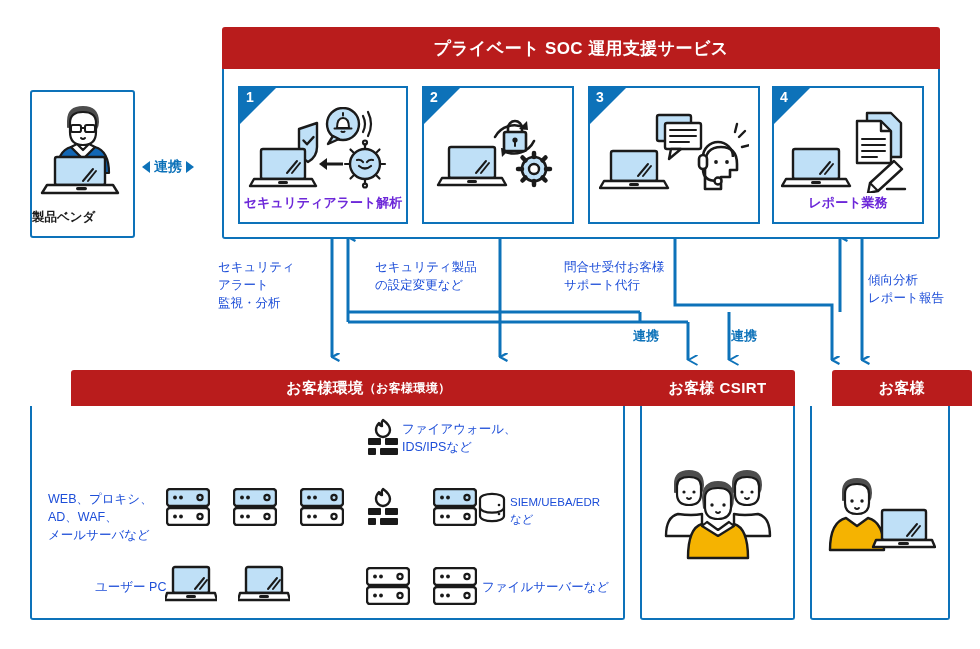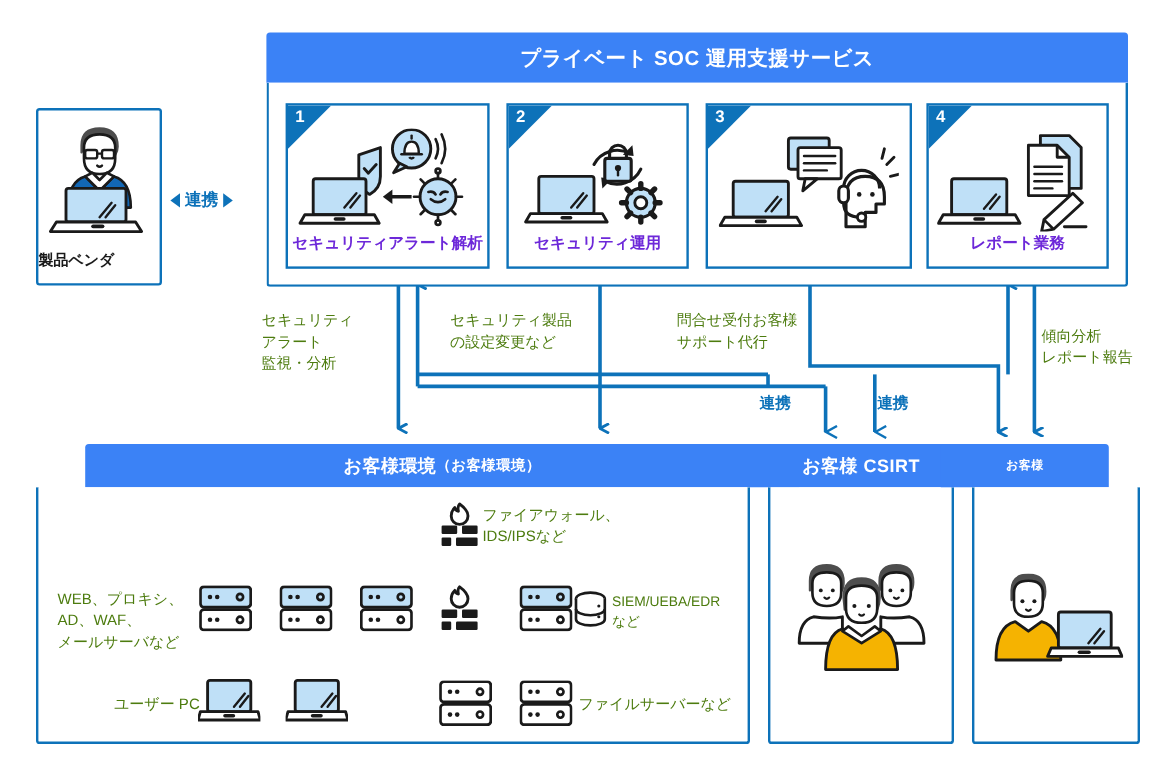--- a/index.html
+++ b/index.html
@@ -14,21 +14,21 @@
 
   
   .box {
     position: absolute;
     border: 2px solid #0d72b9;
     background: #fff;
     border-radius: 3px;
   }
   .hdr {
     position: absolute;
-    background: #3b82f6;
+    background: #b91c1c;
     color: #fff;
     font-weight: bold;
     display: flex;
     align-items: center;
     justify-content: center;
     letter-spacing: .4px;
     border-radius: 3px 3px 0 0;
   }
   .panel-title-sub { font-size: 12px; font-weight: bold; }
 
@@ -56,21 +56,21 @@
   .card .cap {
     position: absolute; left: 0; right: 0; bottom: 10px;
     text-align: center;
     font-size: 13px; font-weight: bold; color: #6d28d9;
   }
 
   
   .lbl {
     position: absolute;
     font-size: 12.5px;
-    color: #4d7c0f;
+    color: #1d4ed8;
     line-height: 1.45;
     white-space: pre-line;
   }
   .lbl-blue {
     position: absolute;
     font-size: 13px; font-weight: bold;
     color: #0d72b9;
   }
   .vendor-cap {
     position: absolute; left: 0; right: 0; bottom: 10px;
@@ -236,21 +236,20 @@
               <path d="M8.5,8.5 l3,3"></path>
           </g>
         </g>
 
         <rect x="16" y="40" width="46" height="31" rx="2" fill="#bfe0f7" stroke="#1a1a1a" stroke-width="2.4"></rect>
         <path d="M43,66 l10,-12 M48,66 l8,-10" stroke="#1a1a1a" stroke-width="2" stroke-linecap="round"></path>
         <path d="M9,71 h60 l4,7 h-68 Z" fill="#fff" stroke="#1a1a1a" stroke-width="2.4" stroke-linejoin="round"></path>
         <rect x="34" y="73" width="10" height="3" rx="1.5" fill="#1a1a1a"></rect>
       </svg>
     </div>
-    <div class="cap">セキュリティ運用</div>
   </div>
 
   <div class="card" style="left:588px; top:86px; width:172px; height:138px;">
     <div class="corner"></div>
     <div class="corner-num">3</div>
     <div class="art">
       <svg class="icon" width="150" height="86" viewBox="0 0 150 86">
 
         <rect x="58" y="8" width="34" height="26" rx="2" fill="#bfe0f7" stroke="#1a1a1a" stroke-width="2.4"></rect>
 
@@ -519,21 +518,21 @@
       <path d="M40,56 q-14,4 -14,34 h60 q0,-30 -14,-34 l-16,10 Z" fill="#f5b301" stroke="#1a1a1a" stroke-width="2.4" stroke-linejoin="round"></path>
       <path d="M40,58 l16,10 l16,-10 l-5,-4 l-11,8 l-11,-8 Z" fill="#fff" stroke="#1a1a1a" stroke-width="2.2" stroke-linejoin="round"></path>
       <path d="M41,30 q0,-16 15,-16 q15,0 15,16 q0,6 -2,10 q-1,-9 -5,-12 q-8,4 -18,2 q-3,3 -4,10 Z" fill="#4d4d4d" stroke="#4d4d4d" stroke-width="2" stroke-linejoin="round"></path>
       <path d="M43,30 q0,-10 13,-10 q13,0 13,10 v9 q0,12 -13,12 q-13,0 -13,-12 Z" fill="#fff" stroke="#1a1a1a" stroke-width="2.2"></path>
       <circle cx="50" cy="37" r="1.7" fill="#1a1a1a"></circle>
         <circle cx="62" cy="37" r="1.7" fill="#1a1a1a"></circle>
       <path d="M54,44 q2,2 4,0" fill="none" stroke="#1a1a1a" stroke-width="1.8" stroke-linecap="round"></path>
     </svg>
   </div>
 
-  <div class="hdr" style="left:784px; top:370px; width:140px; height:36px; font-size:10px;">
+  <div class="hdr" style="left:832px; top:370px; width:140px; height:36px; font-size:15px;">
     <span>お客様</span>
   </div>
   <div class="box" style="left:810px; top:406px; width:140px; height:214px; border-top:none; border-radius:0 0 3px 3px;"></div>
   <div style="position:absolute; left:826px; top:478px;">
     <svg class="icon" width="110" height="76" viewBox="0 0 110 76">
 
       <path d="M20,40 q-16,4 -16,32 h54 q0,-28 -16,-32 l-11,8 Z" fill="#f5b301" stroke="#1a1a1a" stroke-width="2.4" stroke-linejoin="round"></path>
       <path d="M17,14 q0,-13 14,-13 q14,0 14,14 q0,5 -2,8 q-2,-8 -6,-10 q-7,3 -16,1 q-3,2 -4,8 Z" fill="#4d4d4d" stroke="#4d4d4d" stroke-width="2" stroke-linejoin="round"></path>
       <path d="M19,16 q0,-10 12,-10 q12,0 12,10 v9 q0,11 -12,11 q-12,0 -12,-11 Z" fill="#fff" stroke="#1a1a1a" stroke-width="2.2"></path>
       <circle cx="26" cy="23" r="1.7" fill="#1a1a1a"></circle>

